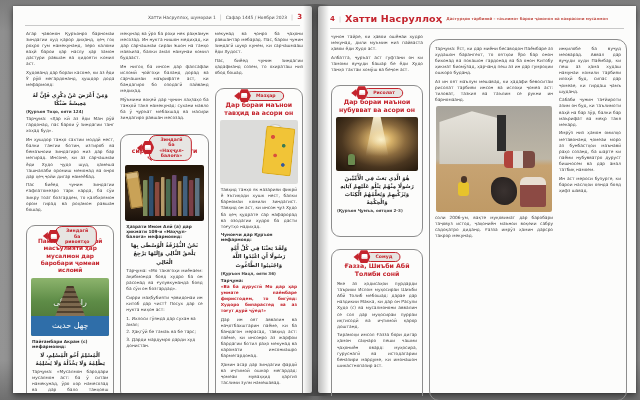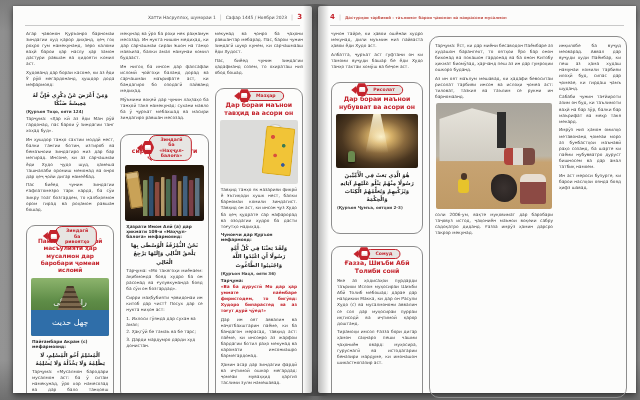--- a/index.html
+++ b/index.html
@@ -58,21 +58,21 @@
 
   
   .fig{position:relative;overflow:hidden;border-radius:2px;margin:2px 1px 3px;}
   .fig-railway{height:58px;background:linear-gradient(180deg,#8db46d 0%,#5e8c47 40%,#44692f 100%);}
   .fig-railway .track{position:absolute;bottom:12px;left:50%;width:36px;height:38px;transform:translateX(-50%);
       background:linear-gradient(180deg,#6d5b45,#8d7759);clip-path:polygon(41% 0,59% 0,100% 100%,0 100%);}
   .fig-railway .track:before{content:"";position:absolute;inset:0;
       background:repeating-linear-gradient(180deg,rgba(40,28,16,.55) 0 2px,rgba(0,0,0,0) 2px 5px);}
   .fig-railway .callig{position:absolute;top:34%;left:0;right:0;text-align:center;color:#fff;
       font-size:8px;direction:rtl;text-shadow:0 0 2px rgba(0,0,0,.5);}
-  .fig-railway .strip{position:absolute;left:0;right:0;bottom:0;height:26px;background:#2f6ea9;color:#fff;
+  .fig-railway .strip{position:absolute;left:0;right:0;bottom:0;height:20px;background:#2f6ea9;color:#fff;
       display:flex;align-items:center;justify-content:center;font-size:8px;direction:rtl;}
 
   .fig-books{height:56px;background:linear-gradient(180deg,#221609,#3c2b1a 58%,#19100a);}
   .fig-books .shelf{position:absolute;left:18px;right:4px;bottom:5px;top:10px;display:flex;align-items:flex-end;gap:1px;}
   .fig-books .shelf i{display:block;flex:1;border-radius:1px 1px 0 0;box-shadow:inset -1px 0 0 rgba(0,0,0,.4);}
   .fig-books .shelf i:nth-child(1){height:36px;background:#7d8c5a;}
   .fig-books .shelf i:nth-child(2){height:40px;background:#31506e;}
   .fig-books .shelf i:nth-child(3){height:34px;background:#8a4a3e;}
   .fig-books .shelf i:nth-child(4){height:39px;background:#b59a6a;}
   .fig-books .shelf i:nth-child(5){height:37px;background:#4a6b52;}
@@ -251,20 +251,21 @@
           </div>
         </section>
       </div>
     </div>
   </div>
 
   <div class="page page-right">
     <div class="ph">
       <span class="pnum">4</span>
       <span class="sep">|</span>
+      <span class="ph-title">Хатти Насруллоҳ</span>
       <span class="ph-tag">Дастурҳои тарбиявӣ – таълимот барои ҷавонон ва наврасони мусалмон</span>
     </div>
     <div class="rule"></div>
 
     <div class="cols">
 
       <div class="col col1r">
         <p class="body">чунон тайре, ки ҳавои ошёнаи худро мекунад, дили муъмин низ пайваста ҳавои ёди Худо аст.</p>
         <p class="body">Албатта, ҷуръат аст гуфтани он ки тамоми вуҷуди башар бе ёди Худо танҳо тахтаи хомӯш ва беҷон аст.</p>
 

